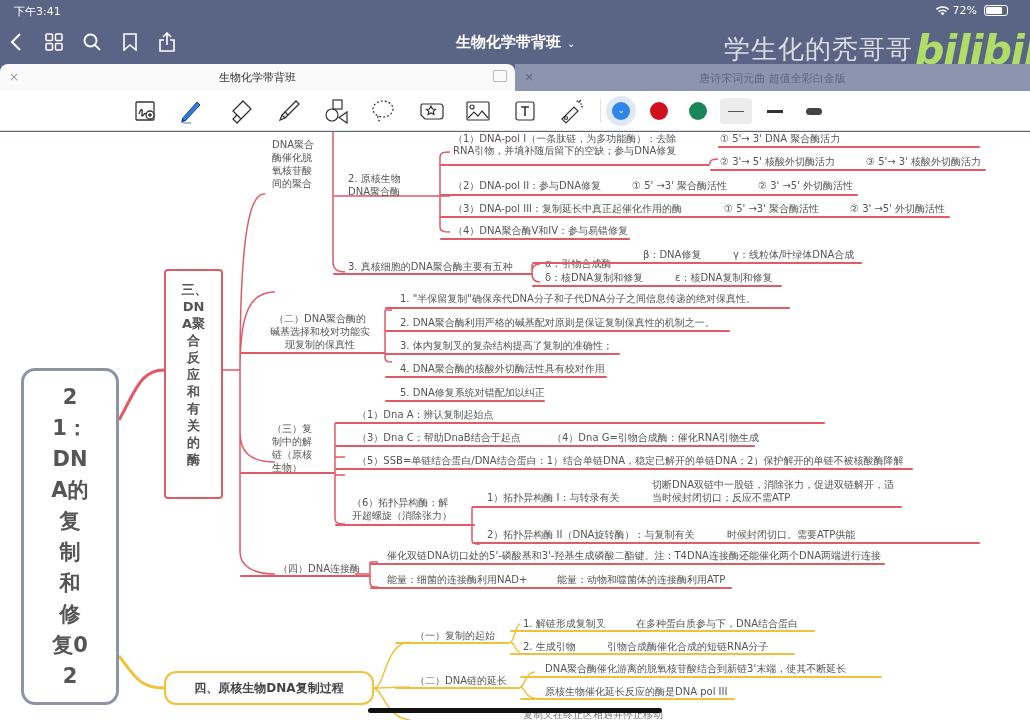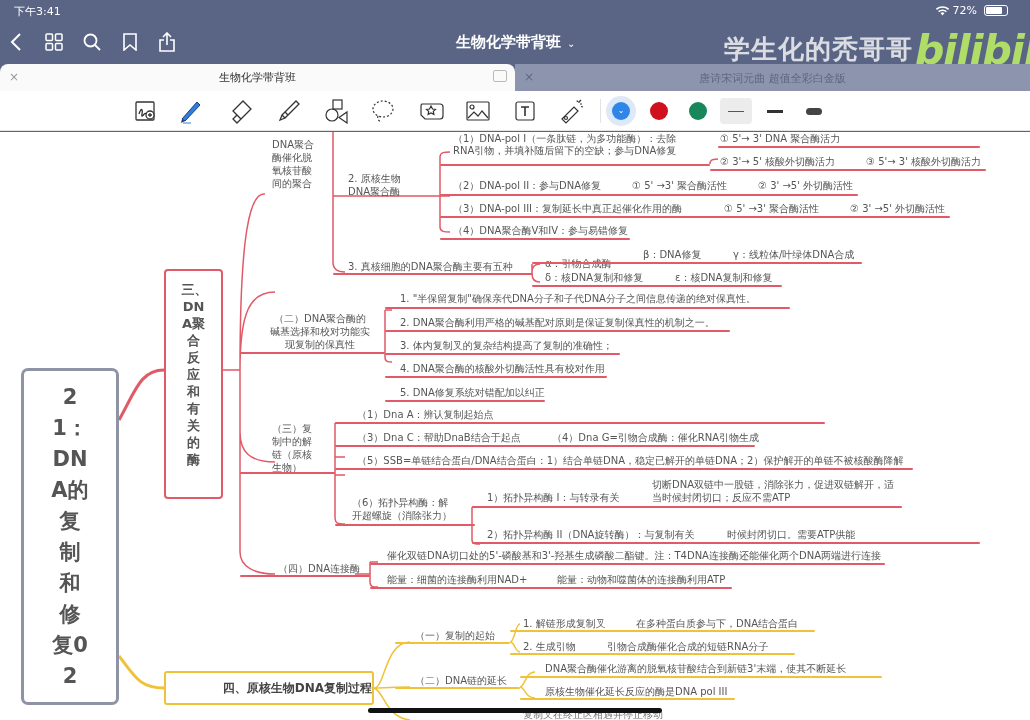--- a/index.html
+++ b/index.html
@@ -7,43 +7,43 @@
   .abs{position:absolute}
   #status{position:absolute;left:0;top:0;width:1030px;height:22px;color:#fff;font-size:11px}
   #status .time{position:absolute;left:14px;top:4px}
   #status .right{position:absolute;right:22px;top:4px;display:flex;align-items:center;gap:4px}
   .batt{width:24px;height:11px;border:1px solid #fff;border-radius:3px;position:relative;margin-left:3px}
   .batt i{position:absolute;left:1px;top:1px;bottom:1px;width:16px;background:#fff;border-radius:1px}
   #navbar{position:absolute;left:0;top:22px;width:1030px;height:40px;color:#fff}
   .navicon{position:absolute;top:8px;width:24px;height:24px;display:flex;align-items:center;justify-content:center;cursor:pointer}
   #navtitle{position:absolute;left:456px;top:11px;font-size:15px;font-weight:bold;color:#fff}
   #navtitle .chev{font-size:10px;margin-left:6px;font-weight:normal}
-  #watermark{position:absolute;left:724px;top:32px;font-size:26px;font-weight:bold;color:#e9eaee;letter-spacing:1px;opacity:.9}
+  #watermark{position:absolute;left:724px;top:32px;font-size:26px;font-weight:normal;color:#e9eaee;letter-spacing:1px;opacity:.9}
   #bili{position:absolute;left:915px;top:26px;font-size:41px;font-weight:bold;color:#bef264;font-style:italic;letter-spacing:-1px;opacity:.85}
   #tab-left{position:absolute;left:0;top:64px;width:515px;height:27px;background:#fafafa;border-radius:8px 8px 0 0}
   #tab-left .x{position:absolute;left:9px;top:6px;font-size:12px;color:#999}
   #tab-left .t{position:absolute;left:0;width:515px;top:6px;text-align:center;font-size:11px;color:#333}
   #tab-left .split{position:absolute;right:8px;top:6px;width:14px;height:12px;border:1px solid #bbb;border-radius:2px}
   #tab-right{position:absolute;left:515px;top:64px;width:515px;height:27px;background:#8c95ad}
   #tab-right .x{position:absolute;left:9px;top:6px;font-size:12px;color:#5d6783}
   #tab-right .t{position:absolute;left:0;width:515px;top:7px;text-align:center;font-size:11px;color:#5d6783}
   #toolbar{position:absolute;left:0;top:91px;width:1030px;height:40px;background:#fff;border-bottom:1px solid #e4e4e4}
   .tool{position:absolute;top:7px;width:26px;height:26px;display:flex;align-items:center;justify-content:center;cursor:pointer}
   .swatch{position:absolute;top:11px;width:18px;height:18px;border-radius:50%;cursor:pointer}
   .thick{position:absolute;top:7px;width:32px;height:26px;cursor:pointer;display:flex;align-items:center;justify-content:center;border-radius:4px}
   #canvas{position:absolute;left:0;top:132px;width:1030px;height:588px;background:#fff;overflow:hidden}
   .txt{position:absolute;font-size:10px;color:#555;white-space:nowrap;line-height:13px}
   .wrap{white-space:normal}
   .ul{position:absolute;height:2px;background:#e05a68;border-radius:1px}
   .ulo{position:absolute;height:2px;background:#f0c23a;border-radius:1px}
-  #root{position:absolute;left:21px;top:236px;width:98px;height:337px;border:3px solid #8f93a6;border-radius:7px;background:#fff;display:flex;align-items:center;justify-content:center}
+  #root{position:absolute;left:21px;top:236px;width:98px;height:337px;border:3px solid #8f93a6;border-radius:14px;background:#fff;display:flex;align-items:center;justify-content:center}
   #root .lbl{font-size:21px;font-weight:bold;color:#555;text-align:center;line-height:31px;width:40px;word-break:break-all;white-space:normal}
   #n3{position:absolute;left:164px;top:137px;width:59px;height:230px;border:2px solid #e05a68;border-radius:4px;background:#fff;display:flex;align-items:flex-start;justify-content:center;padding-top:10px}
   #n3 .lbl{font-size:13px;font-weight:bold;color:#555;width:24px;text-align:center;line-height:17px;white-space:normal;word-break:break-all}
-  #n4{position:absolute;left:164px;top:539px;width:210px;height:34px;border:2px solid #f0c23a;border-radius:3px;background:#fff;display:flex;align-items:center;justify-content:flex-end}
+  #n4{position:absolute;left:164px;top:539px;width:210px;height:34px;border:2px solid #f0c23a;border-radius:12px;background:#fff;display:flex;align-items:center;justify-content:center}
   #n4 .lbl{font-size:12px;font-weight:bold;color:#444}
   svg.lines{position:absolute;left:0;top:0}
   #scrollbar{position:absolute;left:368px;top:576px;width:294px;height:5px;background:#111;border-radius:3px}
 </style>
 </head>
 <body>
 
 <div id="status">
   <span class="time">下午3:41</span>
   <div class="right">

